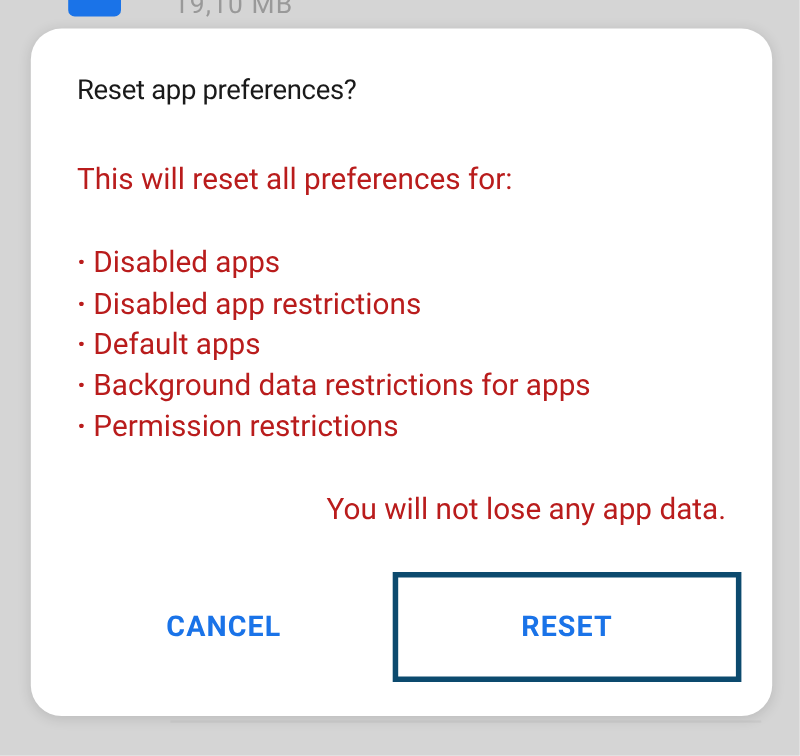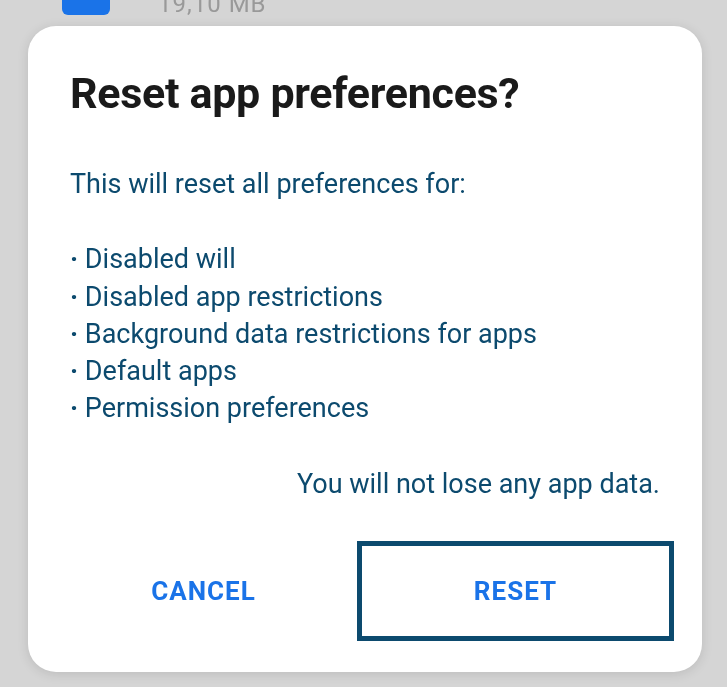--- a/index.html
+++ b/index.html
@@ -44,29 +44,29 @@
       position: absolute;
       top: 26px;
       left: 28px;
       right: 25px;
       background: #fff;
       border-radius: 28px;
       padding: 42px 42px 0 42px;
       box-shadow: 0 2px 12px rgba(0,0,0,0.12);
     }
     .dialog-title {
-      font-size: 43px;
-      font-weight: 700;
+      font-size: 25px;
+      font-weight: 400;
       color: #1a1a1a;
       margin-bottom: 48px;
       letter-spacing: -0.3px;
     }
     .dialog-body {
       font-size: 27px;
-      color: #0c4a6e;
+      color: #b91c1c;
       line-height: 1.38;
     }
     .intro-text {
       margin-bottom: 38px;
     }
     .bullet-list {
       margin-bottom: 38px;
     }
     .bullet-item {
       display: block;
@@ -109,25 +109,25 @@
 
 <div class="bg-app-icon"></div>
 <div class="bg-text">19,10 MB</div>
 <div class="bg-divider"></div>
 
 <div class="dialog">
   <h2 class="dialog-title">Reset app preferences?</h2>
   <div class="dialog-body">
     <div class="intro-text">This will reset all preferences for:</div>
     <div class="bullet-list">
-      <span class="bullet-item">Disabled will</span>
+      <span class="bullet-item">Disabled apps</span>
       <span class="bullet-item">Disabled app restrictions</span>
+      <span class="bullet-item">Default apps</span>
       <span class="bullet-item">Background data restrictions for apps</span>
-      <span class="bullet-item">Default apps</span>
-      <span class="bullet-item">Permission preferences</span>
+      <span class="bullet-item">Permission restrictions</span>
     </div>
     <div class="footer-text">You will not lose any app data.</div>
   </div>
   <div class="button-row">
     <button class="dialog-button">CANCEL</button>
     <button class="dialog-button highlight-box">RESET</button>
   </div>
 </div>
 
 </body></html>

